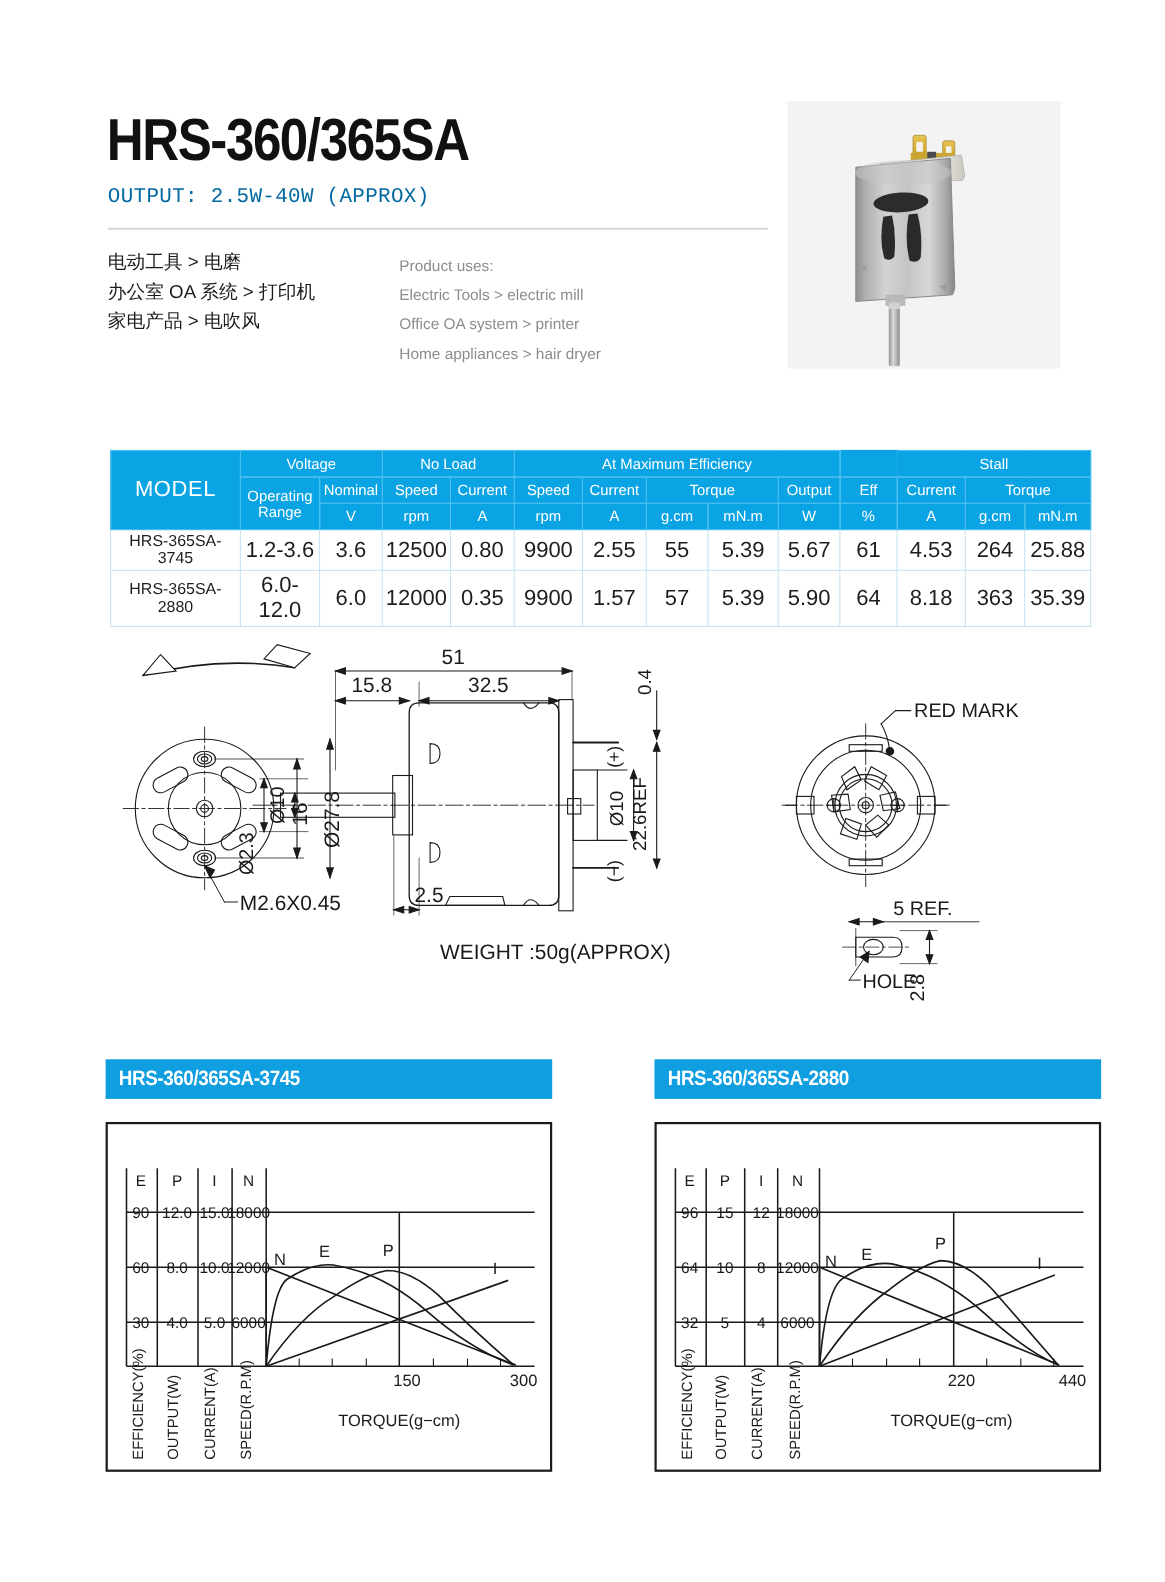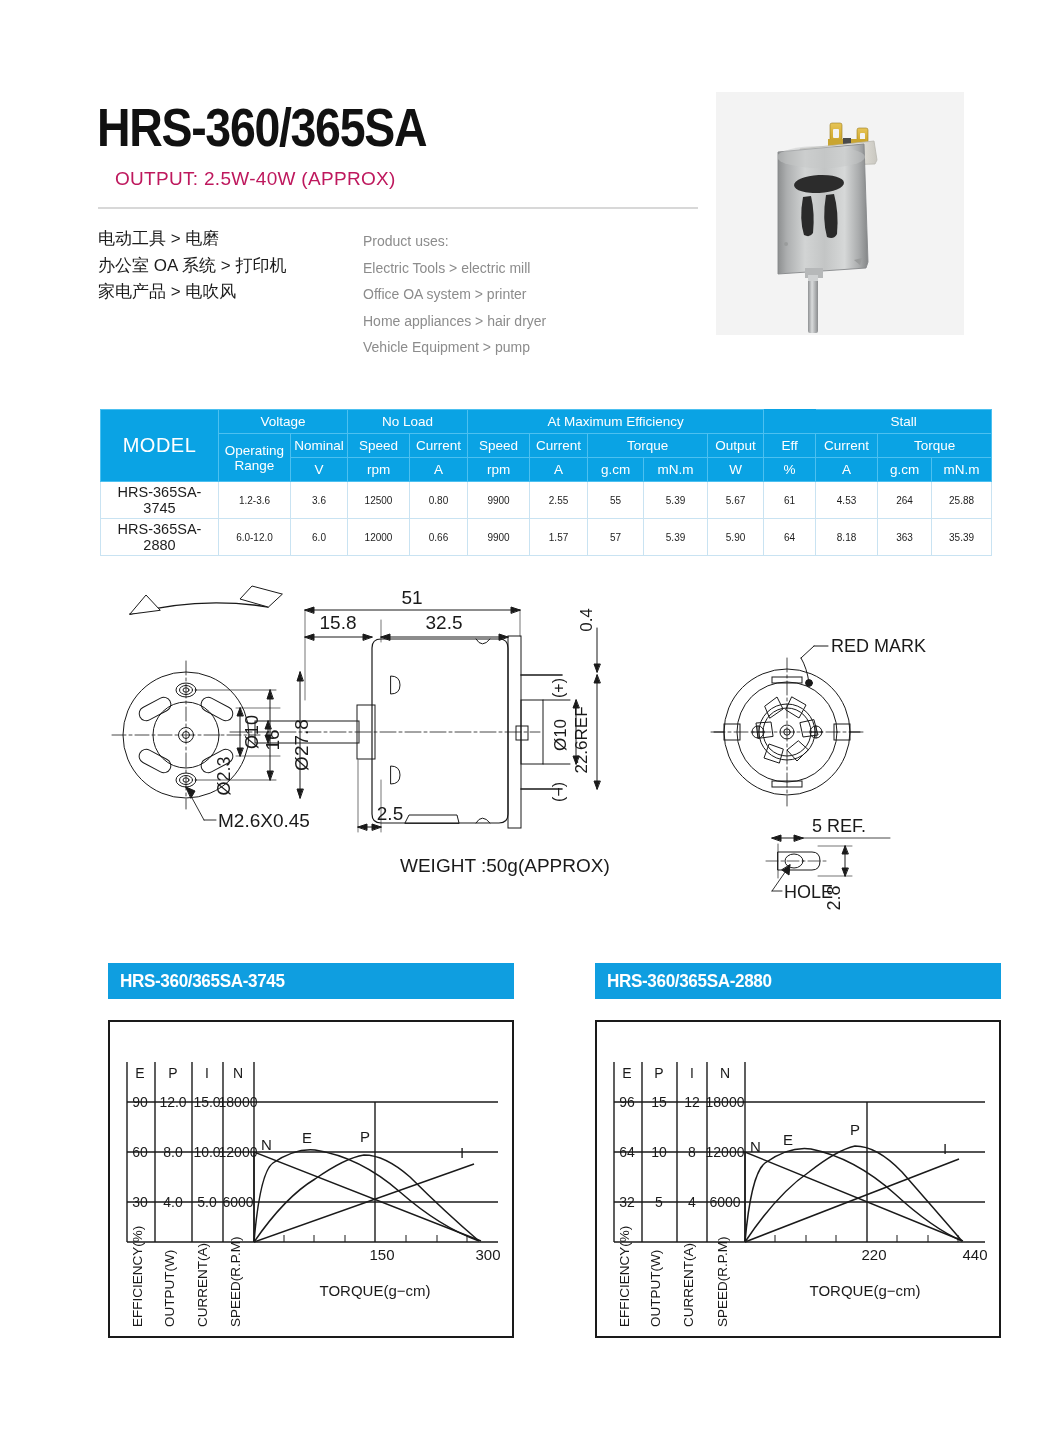--- a/index.html
+++ b/index.html
@@ -13,22 +13,22 @@
 
   
   .hdr-title {
     position: absolute; left: 97px; top: 96px;
     font-size: 54px; font-weight: 700; letter-spacing: -1.5px;
     color: #111; font-family: "Liberation Sans Narrow", "Liberation Sans", sans-serif;
     transform: scaleX(0.86); transform-origin: left top;
     white-space: nowrap;
   }
   .hdr-output {
-    position: absolute; left: 115px; top: 168px;
-    font-size: 19px; color: #be185d; letter-spacing: .3px; white-space: nowrap;
+    position: absolute; left: 98px; top: 168px;
+    font-size: 19px; color: #0369a1; letter-spacing: .3px; white-space: nowrap; font-family: Liberation Mono, monospace;
   }
   .hdr-rule {
     position: absolute; left: 98px; top: 207px; width: 600px; height: 2px;
     background: #d8d8d8;
   }
   .uses-cn { position: absolute; left: 98px; top: 226px; width: 260px; }
   .uses-en { position: absolute; left: 363px; top: 228px; width: 320px; }
   .uses-cn .line {
     font-size: 17px; color: #1b1b1b; line-height: 26.5px; white-space: nowrap;
   }
@@ -55,31 +55,31 @@
     font-size: 13.5px; line-height: 15px; padding: 4px 1px;
   }
   .spec thead th.model {
     font-size: 20px; letter-spacing: .5px;
     border-right: 1px solid #4cc0f0;
   }
   .spec thead th.blank { border-color: #0aa3e4; border-bottom-color:#4cc0f0; }
   .spec tbody td {
     background: #ffffff; color: #1d1d1d;
     border: 1px solid #c9e3f2;
-    font-size: 10px; height: 30px; padding: 2px 1px;
+    font-size: 20px; height: 30px; padding: 2px 1px;
   }
   .spec tbody td.modelcell { font-size: 14.5px; }
 
   
   .drawing { position: absolute; left: 100px; top: 580px; width: 880px; height: 340px; }
   .drawing svg { display:block; }
 
   
   .panel { position: absolute; width: 406px; }
-  .panel.left  { left: 108px;  top: 963px; }
+  .panel.left  { left: 96px;  top: 963px; }
   .panel.right { left: 554px;  top: 963px; margin-left: 41px; }
   .panel-bar {
     background: #0f9ee0; height: 36px; width: 406px;
     display: flex; align-items: center;
   }
   .panel-bar .bar-txt {
     color:#fff; font-size: 19px; font-weight: 700; letter-spacing: -0.4px;
     font-family: "Liberation Sans Narrow", "Liberation Sans", sans-serif;
     transform: scaleX(0.9); transform-origin: left center;
     margin-left: 12px; white-space: nowrap;
@@ -103,21 +103,20 @@
     <div class="line">电动工具 &gt; 电磨</div>
     <div class="line">办公室 OA 系统 &gt; 打印机</div>
     <div class="line">家电产品 &gt; 电吹风</div>
   </div>
 
   <div class="uses-en">
     <div class="line">Product uses:</div>
     <div class="line">Electric Tools &gt; electric mill</div>
     <div class="line">Office OA system &gt; printer</div>
     <div class="line">Home appliances &gt; hair dryer</div>
-    <div class="line">Vehicle Equipment &gt; pump</div>
   </div>
 
   <div class="photo">
     <svg width="248" height="243" viewBox="0 0 248 243">
       <defs>
         <linearGradient id="canBody" x1="0" y1="0" x2="1" y2="0">
           <stop offset="0" stop-color="#8d8f90"></stop>
           <stop offset="0.10" stop-color="#adafb0"></stop>
           <stop offset="0.30" stop-color="#d2d4d4"></stop>
           <stop offset="0.52" stop-color="#c3c5c5"></stop>
@@ -240,21 +239,21 @@
           <td>61</td>
           <td>4.53</td>
           <td>264</td>
           <td>25.88</td>
         </tr>
         <tr>
           <td class="modelcell">HRS-365SA-2880</td>
           <td>6.0-12.0</td>
           <td>6.0</td>
           <td>12000</td>
-          <td>0.66</td>
+          <td>0.35</td>
           <td>9900</td>
           <td>1.57</td>
           <td>57</td>
           <td>5.39</td>
           <td>5.90</td>
           <td>64</td>
           <td>8.18</td>
           <td>363</td>
           <td>35.39</td>
         </tr>

